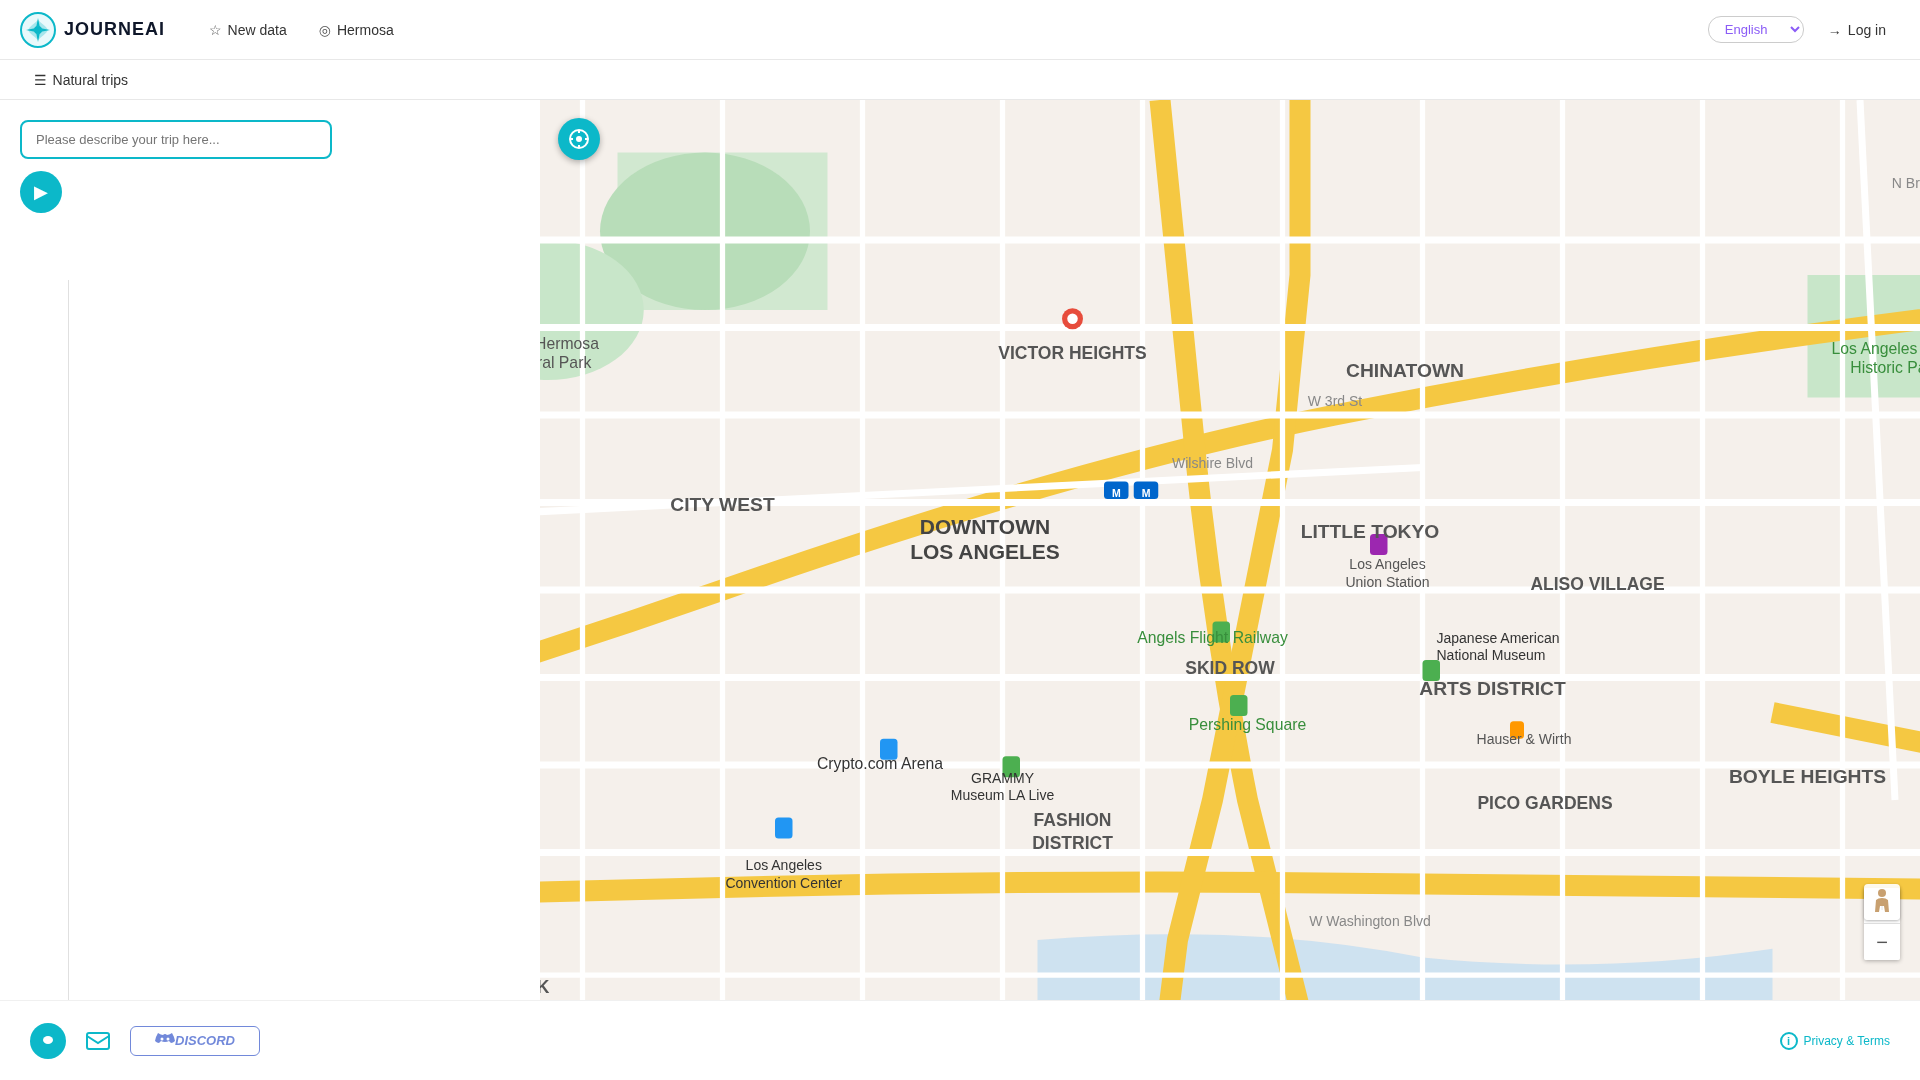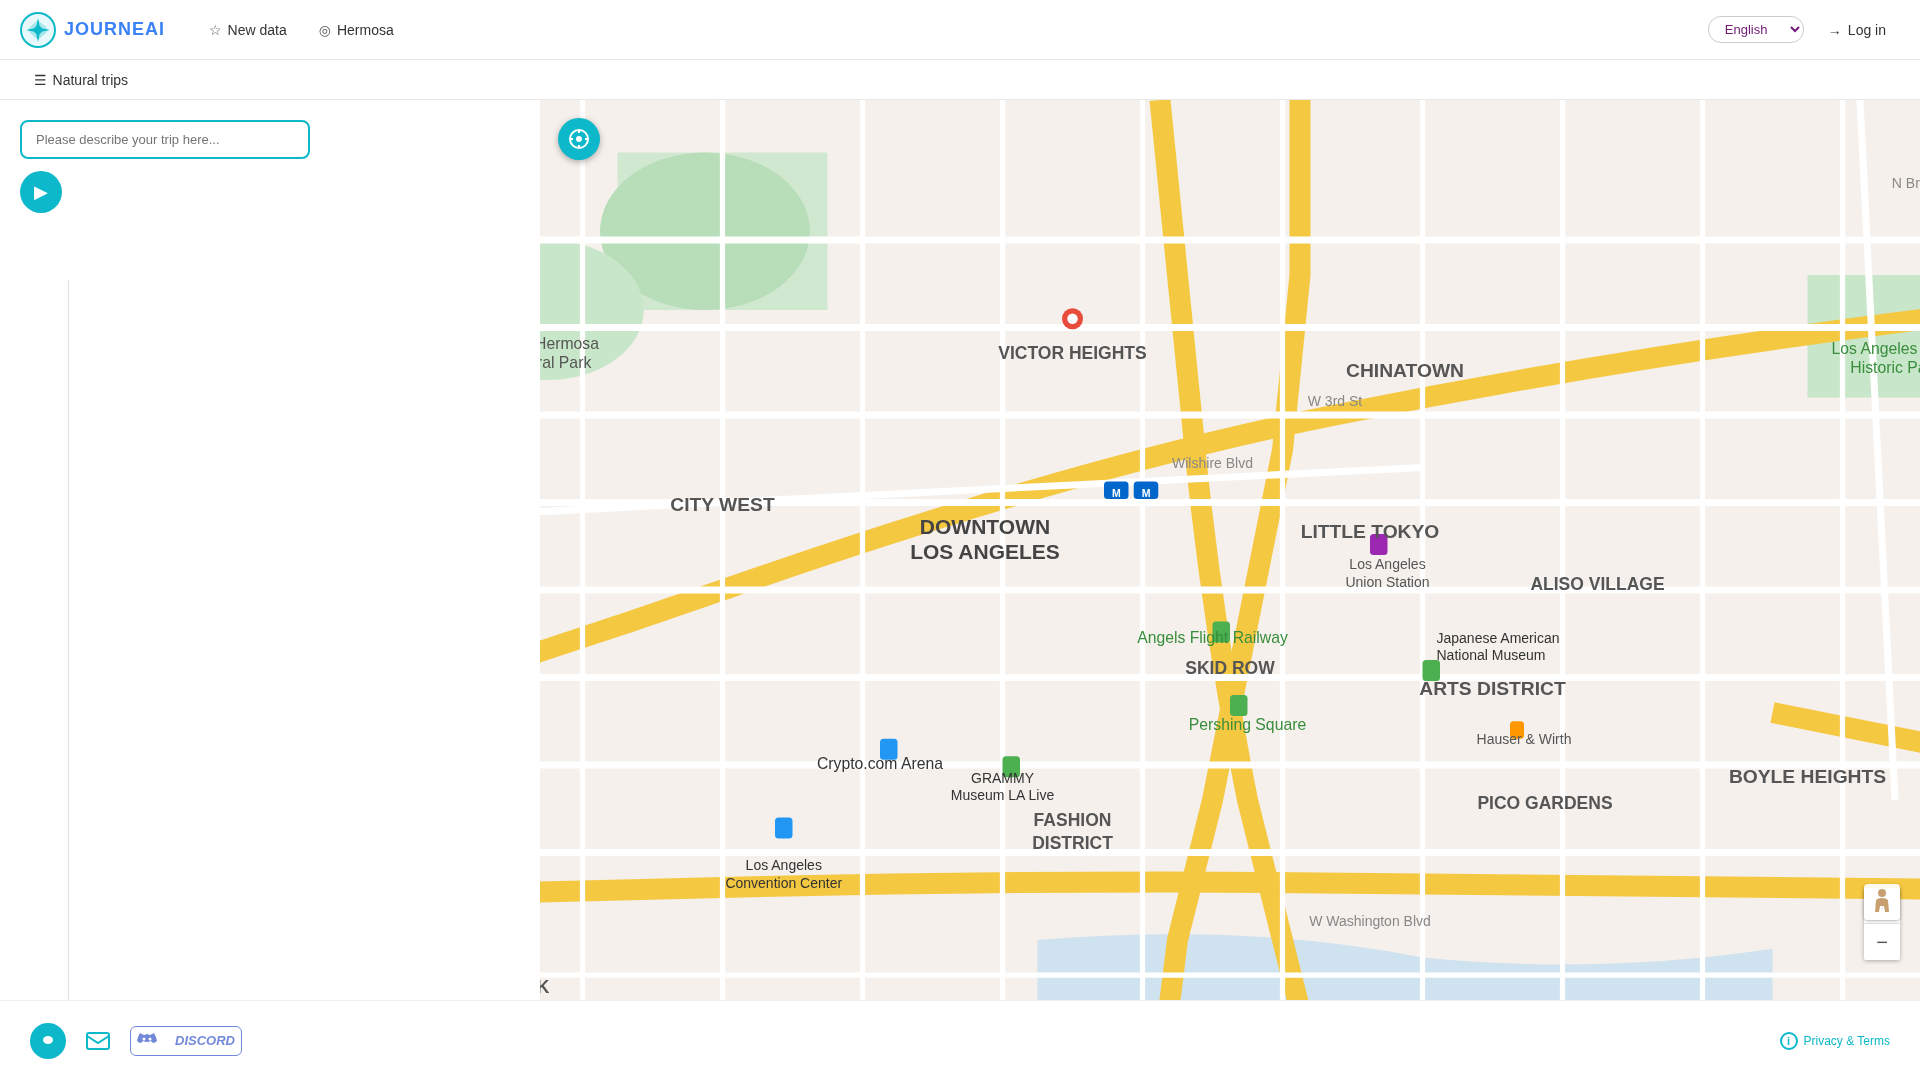--- a/index.html
+++ b/index.html
@@ -26,21 +26,21 @@
       margin-right: 30px;
       text-decoration: none;
     }
     .logo-icon {
       width: 36px;
       height: 36px;
     }
     .logo-text {
       font-size: 18px;
       font-weight: 700;
-      color: #3b82f6;
+      color: #0f172a;
       letter-spacing: 1px;
     }
     .nav-items {
       display: flex;
       align-items: center;
       gap: 4px;
       flex: 1;
     }
     .nav-item {
       display: flex;
@@ -54,21 +54,21 @@
       text-decoration: none;
       transition: background 0.15s;
     }
     .nav-icon { font-size: 14px; color: #555; }
 
     .lang-select {
       border: 1px solid #ccc;
       border-radius: 13px;
       padding: 4px 12px;
       font-size: 13px;
-      color: #701a75;
+      color: #8b5cf6;
       background: #fff;
       cursor: pointer;
       margin-right: 10px;
     }
     .login-btn {
       display: flex;
       align-items: center;
       gap: 6px;
       padding: 8px 14px;
       font-size: 14px;
@@ -117,21 +117,21 @@
       background: #fff;
       position: relative;
       z-index: 10;
     }
 
     .trip-input-container {
       position: relative;
       margin-bottom: 12px;
     }
     .trip-input {
-      width: 290px;
+      width: 312px;
       padding: 10px 14px;
       border: 2px solid #0cb8c9;
       border-radius: 8px;
       font-size: 13px;
       color: #999;
       outline: none;
       background: #fff;
     }
 
     .submit-btn {
@@ -300,22 +300,22 @@
       background: #0cb8c9;
       border-radius: 50%;
       display: flex;
       align-items: center;
       justify-content: center;
       cursor: pointer;
     }
     .discord-badge {
       display: flex;
       align-items: center;
-      gap: 18px;
-      padding: 6px 6px;
+      gap: 0;
+      padding: 6px 24px;
       border: 1px solid #7289da;
       border-radius: 6px;
       cursor: pointer;
     }
     .discord-text {
       font-size: 13px;
       font-weight: 700;
       color: #7289da;
       font-style: italic;
     }

